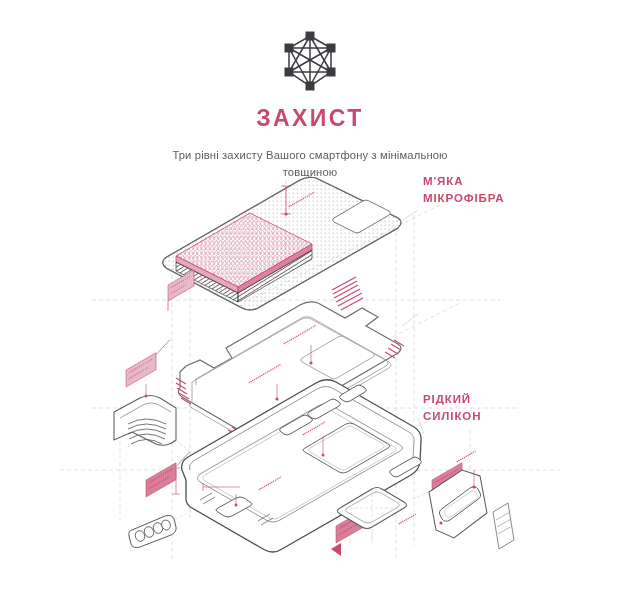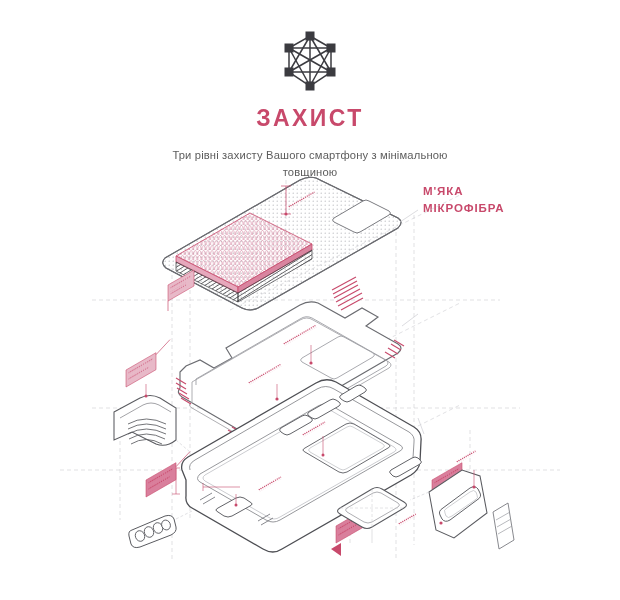--- a/index.html
+++ b/index.html
@@ -48,21 +48,21 @@
   .layer-label {
     position: absolute;
     color: #c8496b;
     font-size: 11.5px;
     font-weight: bold;
     letter-spacing: .9px;
     line-height: 1.45;
     text-transform: uppercase;
     white-space: pre-line;
   }
-  #label-microfiber { left: 423px; top: 183px; }
+  #label-microfiber { left: 423px; top: 173px; }
   #label-lining     { left: 423px; top: 287px; }
   #label-silicone   { left: 423px; top: 391px; }
 
   
   #stage {
     position: absolute;
     left: 0; top: 0;
     width: 620px; height: 600px;
     pointer-events: none;
   }
@@ -105,20 +105,22 @@
 
     <div class="title">ЗАХИСТ</div>
 
     <div class="subtitle">Три рівні захисту Вашого смартфону з мінімальною товщиною</div>
   </div>
 
   <div class="layer-label" id="label-microfiber">М'ЯКА
 МІКРОФІБРА</div>
 
 
+  <div class="layer-label" id="label-silicone">РІДКИЙ
+СИЛІКОН</div>
 
   <div id="stage">
   <svg width="620" height="600" viewBox="0 0 620 600">
 
     <defs>
 
       <pattern id="dots" width="4" height="4" patternUnits="userSpaceOnUse">
         <circle cx="1.2" cy="1.2" r="0.62" fill="#b8b9be"></circle>
       </pattern>
 

